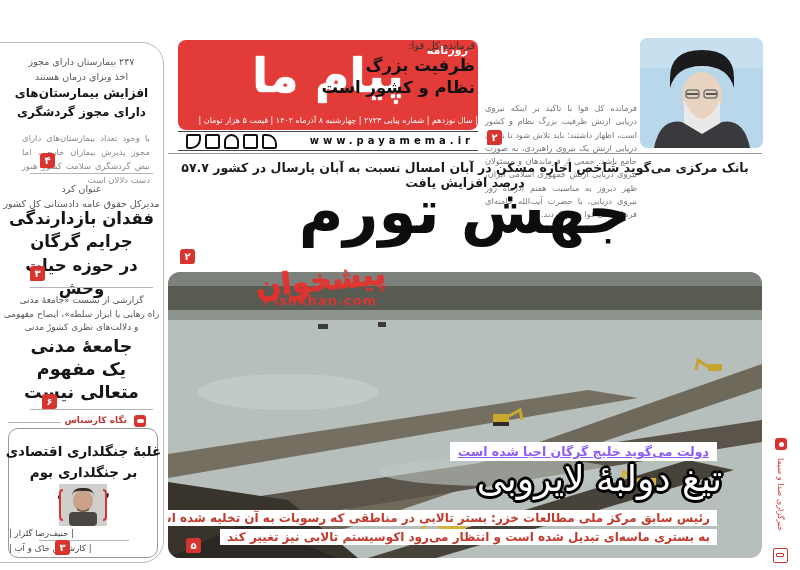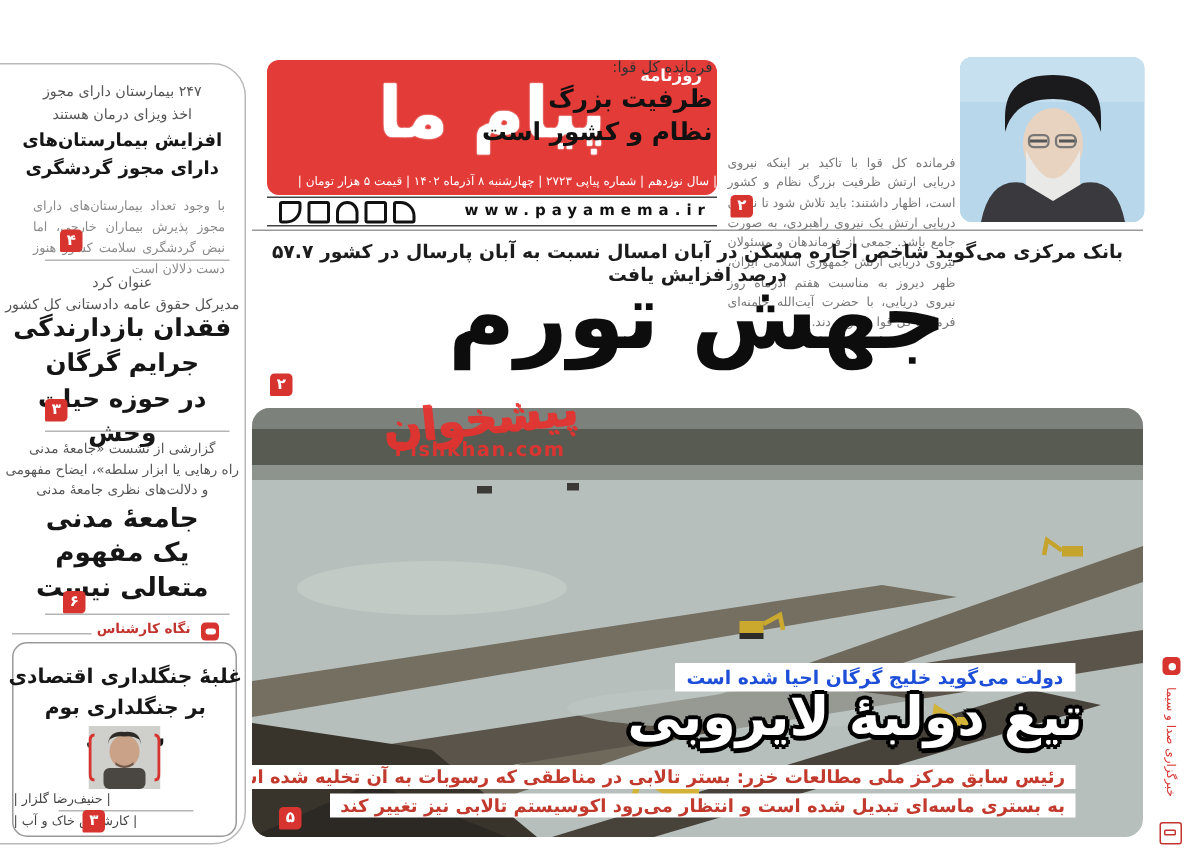--- a/index.html
+++ b/index.html
@@ -75,25 +75,25 @@
     position:absolute; left:168px; top:272px; width:594px; height:286px;
     border-radius:12px; overflow:hidden;
   }
   #watermark {
     position:absolute; left:240px; top:262px; width:160px; text-align:center;
     color:#e8312e; z-index:6; opacity:.92;
   }
   #watermark-fa { font-size:30px; font-weight:bold; transform:rotate(-6deg); text-shadow:1px 1px 0 #e8312e; }
   #watermark-en { font-size:13px; font-weight:bold; direction:ltr; letter-spacing:1px; margin-top:-4px; }
   #photo-kicker {
-    position:absolute; right:45px; top:170px; background:#fff; color:#1d4ed8;
-    font-size:12.5px; font-weight:bold; padding:2px 8px;
+    position:absolute; right:45px; top:170px; background:#fff; color:#8b5cf6;
+    font-size:12.5px; font-weight:bold; padding:2px 8px;text-decoration:underline;
   }
   #photo-headline {
-    position:absolute; right:40px; top:186px; font-size:36px; font-weight:bold; color:#fff;
+    position:absolute; right:40px; top:186px; font-size:36px; font-weight:normal; color:#fff;
     text-shadow:-2px -2px 0 #000, 2px -2px 0 #000, -2px 2px 0 #000, 2px 2px 0 #000,
                 0 3px 0 #000, 3px 0 0 #000, -3px 0 0 #000, 0 -3px 0 #000;
   }
   .photo-subline {
     position:absolute; right:45px; background:#fff; color:#c23a2d; font-size:12px;
     font-weight:bold; padding:1px 7px; white-space:nowrap;
   }
   
   #credit-strip { position:absolute; left:770px; top:430px; width:22px; height:135px; }
   #credit-text {
@@ -136,21 +136,21 @@
     <div>فقدان بازدارندگی</div>
     <div>جرایم گرگان</div>
     <div>در حوزه حیات وحش</div>
   </div>
   <div class="badge" style="left:30px;top:266px;">۳</div>
   <div class="hline" style="left:30px;top:287px;width:123px;"></div>
 
   <div class="abs sb-kicker" style="left:0;top:294px;font-size:9px;line-height:1.5;">
     <div>گزارشی از نشست «جامعهٔ مدنی</div>
     <div>راه رهایی یا ابزار سلطه»، ایضاح مفهومی</div>
-    <div>و دلالت‌های نظری جامعهٔ مدنی</div>
+    <div>و دلالت‌های نظری کشورٔ مدنی</div>
   </div>
   <div class="abs sb-headline" style="left:0;top:335px;font-size:17.5px;line-height:1.32;">
     <div>جامعهٔ مدنی</div>
     <div>یک مفهوم</div>
     <div>متعالی نیست</div>
   </div>
   <div class="badge" style="left:42px;top:394px;">۶</div>
   <div class="hline" style="left:30px;top:409px;width:123px;"></div>
 
   <div id="expert-label-row">

